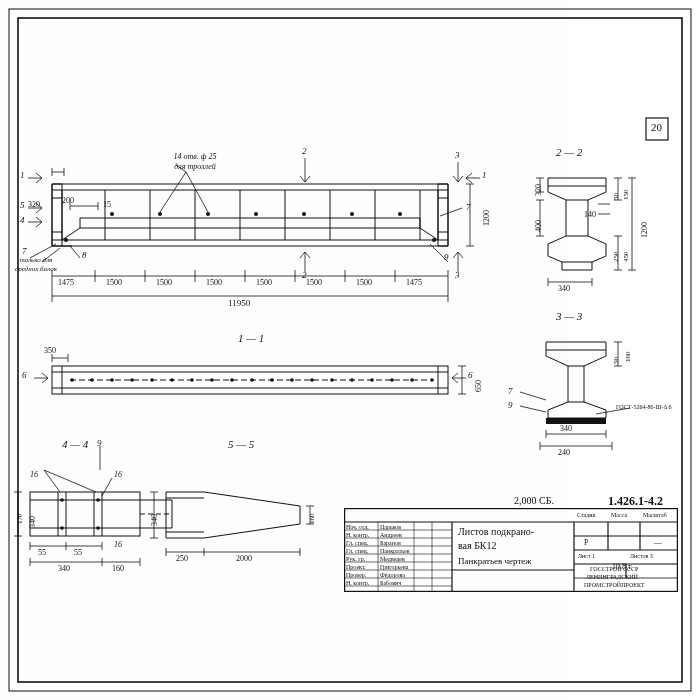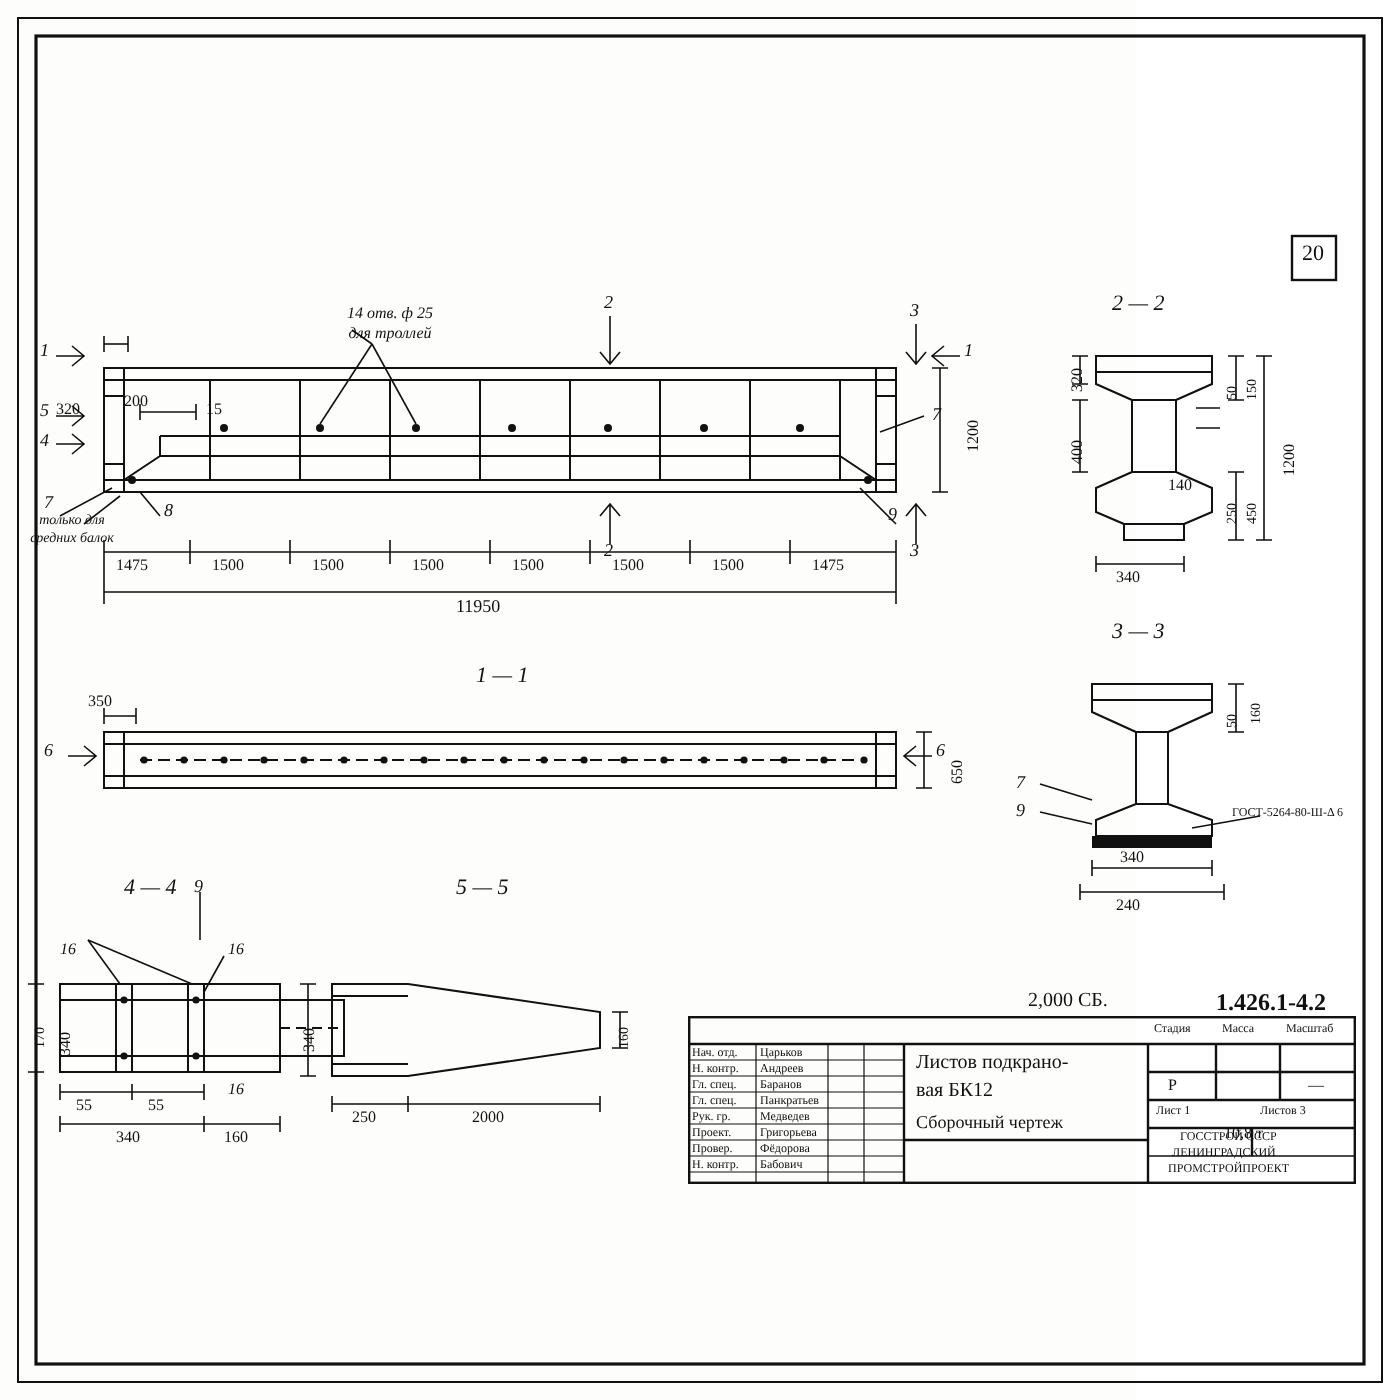--- a/index.html
+++ b/index.html
@@ -299,21 +299,21 @@
 
   <div class="lbl s11 it" style="left:228px;top:438px;">5 — 5</div>
   <div class="lbl s8" style="left:176px;top:554px;">250</div>
   <div class="lbl s8" style="left:236px;top:554px;">2000</div>
   <div class="lbl s8 vert" style="left:150px;top:526px;">340</div>
   <div class="lbl s7 vert" style="left:308px;top:524px;">160</div>
 
   <div class="lbl s11 it" style="left:556px;top:146px;">2 — 2</div>
   <div class="lbl s8 vert" style="left:534px;top:196px;">320</div>
   <div class="lbl s8 vert" style="left:534px;top:232px;">400</div>
-  <div class="lbl s8" style="left:584px;top:210px;margin-top:28px;">140</div>
+  <div class="lbl s8" style="left:584px;top:210px;">140</div>
   <div class="lbl s7 vert" style="left:612px;top:200px;">50</div>
   <div class="lbl s7 vert" style="left:622px;top:200px;">150</div>
   <div class="lbl s8 vert" style="left:640px;top:238px;">1200</div>
   <div class="lbl s7 vert" style="left:612px;top:262px;">250</div>
   <div class="lbl s7 vert" style="left:622px;top:262px;">450</div>
   <div class="lbl s8" style="left:558px;top:284px;">340</div>
 
   <div class="lbl s11 it" style="left:556px;top:310px;">3 — 3</div>
   <div class="lbl s7 vert" style="left:612px;top:364px;">50</div>
   <div class="lbl s7 vert" style="left:624px;top:362px;">160</div>
@@ -373,21 +373,21 @@
     <div class="cell tiny" style="left:2px;top:56px;">Проект.</div>
     <div class="cell tiny" style="left:36px;top:56px;">Григорьева</div>
     <div class="cell tiny" style="left:2px;top:64px;">Провер.</div>
     <div class="cell tiny" style="left:36px;top:64px;">Фёдорова</div>
     <div class="cell tiny" style="left:2px;top:72px;">Н. контр.</div>
     <div class="cell tiny" style="left:36px;top:72px;">Бабович</div>
 
     
     <div class="cell s10 it" style="left:114px;top:18px;">Листов подкрано-</div>
     <div class="cell s10 it" style="left:114px;top:32px;">вая БК12</div>
-    <div class="cell s9 it" style="left:114px;top:48px;">Сборочный  чертеж</div>
+    <div class="cell s9 it" style="left:114px;top:48px;">Панкратьев  чертеж</div>
 
     
     <div class="cell tiny" style="left:233px;top:4px;">Стадия</div>
     <div class="cell tiny" style="left:267px;top:4px;">Масса</div>
     <div class="cell tiny" style="left:299px;top:4px;">Масштаб</div>
     <div class="cell s8" style="left:240px;top:30px;">Р</div>
     <div class="cell s8" style="left:268px;top:30px;margin-top:24px;">10,8 т</div>
     <div class="cell s8" style="left:310px;top:30px;">—</div>
     <div class="cell tiny" style="left:234px;top:45px;">Лист 1</div>
     <div class="cell tiny" style="left:286px;top:45px;">Листов 3</div>

